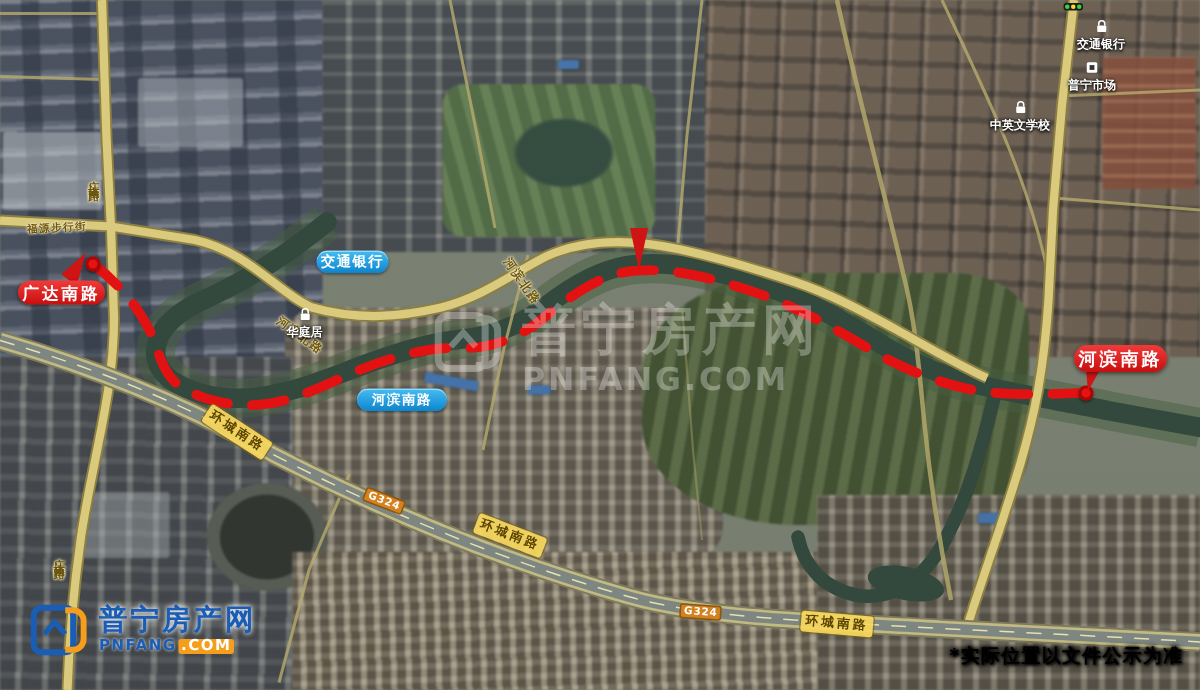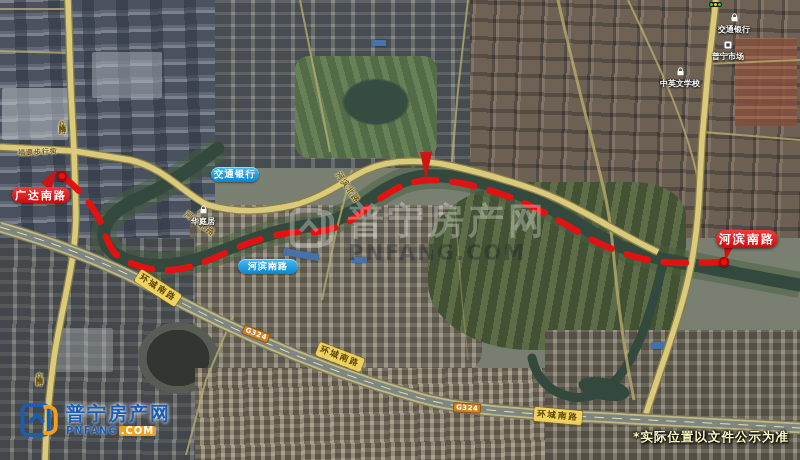--- a/index.html
+++ b/index.html
@@ -80,29 +80,29 @@
   .tail{position:absolute;width:0;height:0;}
   .red-dot{position:absolute;width:10px;height:10px;border-radius:50%;background:#e81212;
     box-shadow:inset 0 0 0 2px #a80707,0 1px 2px rgba(0,0,0,.5);}
   .blue-pill{position:absolute;background:linear-gradient(#45bdf2,#0d85cf);color:#fff;font-weight:bold;
     display:flex;align-items:center;justify-content:center;border-radius:9px;letter-spacing:1px;white-space:nowrap;
     box-shadow:0 1px 2px rgba(0,0,0,.45),inset 0 1px 0 rgba(255,255,255,.45);}
   
   #wm-center{position:absolute;left:288px;top:202px;display:flex;align-items:flex-start;gap:10px;opacity:.30;pointer-events:none;}
   #wm-center .wm-txt{display:flex;flex-direction:column;}
   #wm-center .wm-brand{color:#fff;font-size:36px;font-weight:bold;letter-spacing:4px;line-height:1.05;}
-  #wm-center .wm-domain{color:#0f172a;font-size:21px;font-weight:bold;letter-spacing:2px;margin-top:1px;}
+  #wm-center .wm-domain{color:#ffffff;font-size:21px;font-weight:bold;letter-spacing:2px;margin-top:1px;}
   #logo{position:absolute;left:19px;top:398px;display:flex;align-items:center;gap:5px;}
   #logo .lg-txt{display:flex;flex-direction:column;line-height:1;}
   #logo .lg-brand{color:#1a5db5;font-size:19px;font-weight:bold;letter-spacing:2px;
     text-shadow:0 0 3px rgba(255,255,255,.9),0 0 5px rgba(255,255,255,.7);}
   #logo .lg-domain{margin-top:3px;font-size:10px;font-weight:bold;letter-spacing:1px;display:flex;align-items:flex-end;}
   #logo .lg-domain .dn{color:#1a5db5;text-shadow:0 0 2px rgba(255,255,255,.9);}
   #logo .lg-domain .tld{color:#fff;background:#f59e1c;padding:0 2px;border-radius:2px;margin-left:1px;}
-  #disclaimer{position:absolute;right:11px;top:429px;color:#fef9c3;font-size:12.5px;font-weight:bold;letter-spacing:1px;
+  #disclaimer{position:absolute;right:11px;top:429px;color:#000000;font-size:12.5px;font-weight:bold;letter-spacing:1px;
     text-shadow:0 0 3px #000,1px 1px 2px #000,0 0 4px #000;}
   .tl-icon{position:absolute;left:709px;top:2px;width:13px;height:5px;background:#1d1d1d;border-radius:2px;
     display:flex;align-items:center;justify-content:space-around;padding:0 1px;}
   .tl-icon i{width:3px;height:3px;border-radius:50%;display:block;}
 </style>
 </head>
 <body>
 
 <div id="stage">
 

